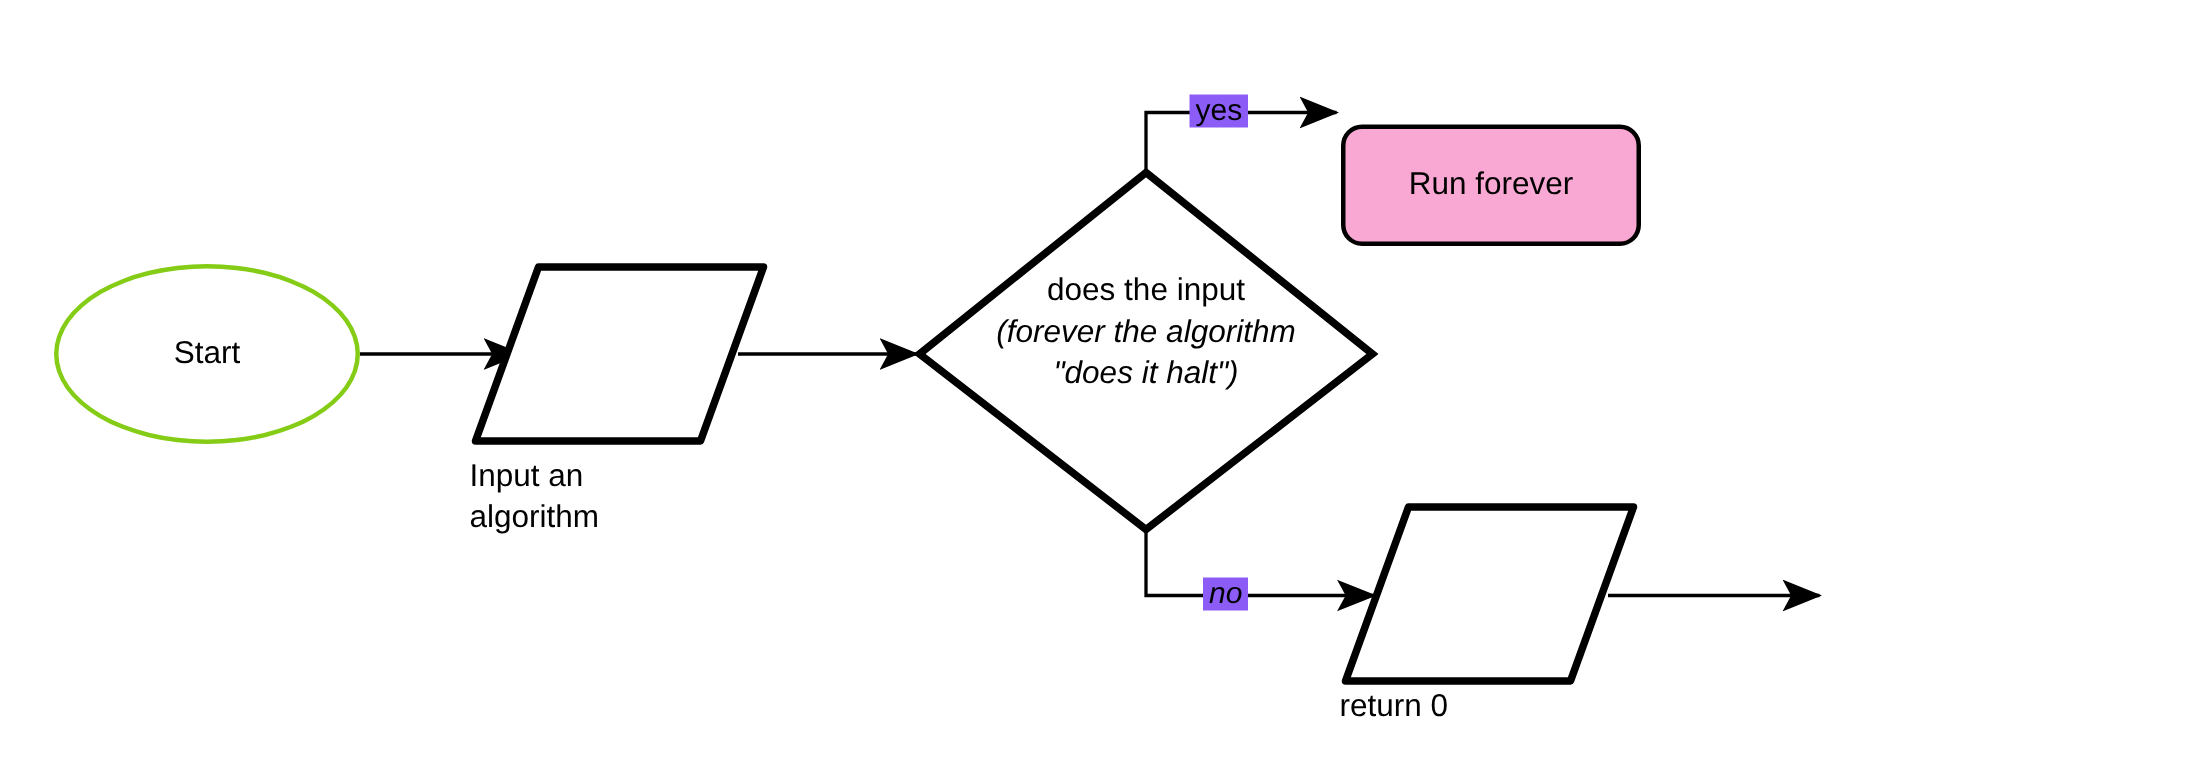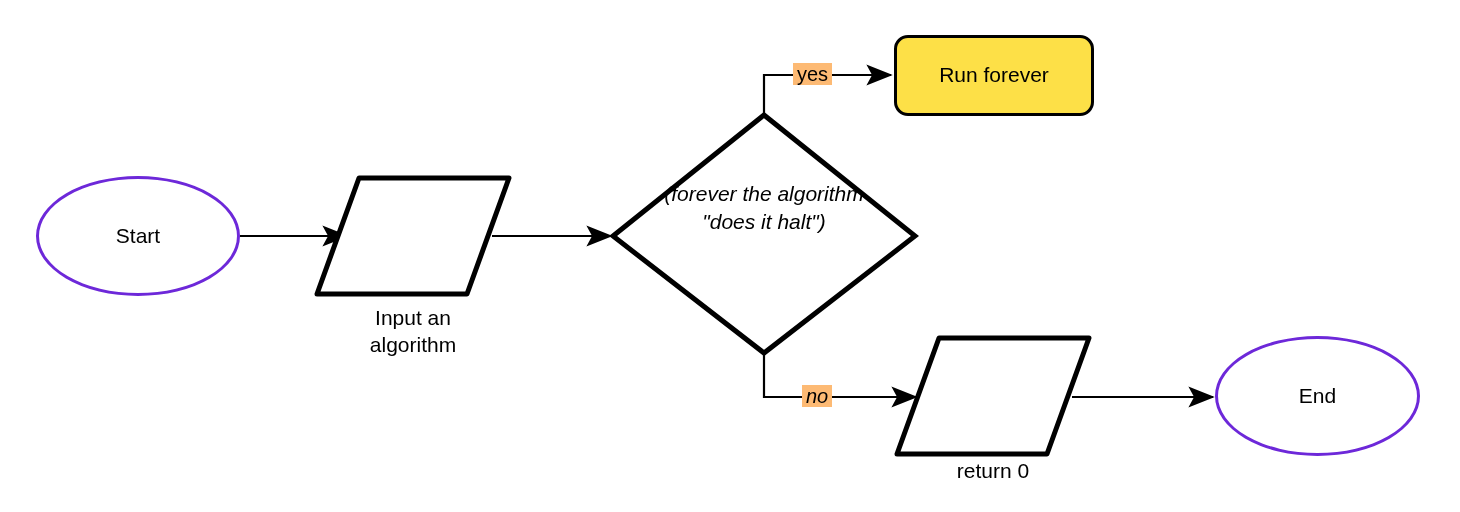--- a/index.html
+++ b/index.html
@@ -25,62 +25,62 @@
     top: 0;
     width: 1460px;
     height: 512px;
   }
   .node {
     position: absolute;
     box-sizing: border-box;
   }
   
   .ellipse {
-    border: 3px solid #6d28d9;
+    border: 3px solid #84cc16;
     border-radius: 50%;
     background: #ffffff;
     display: flex;
     align-items: center;
     justify-content: center;
   }
   .ellipse .txt {
     font-size: 21px;
     color: #000000;
     line-height: 1.15;
     text-align: center;
   }
   
   .roundbox {
     border: 3.5px solid #000000;
     border-radius: 14px;
-    background: #fde047;
+    background: #f9a8d4;
     display: flex;
     align-items: center;
     justify-content: center;
+    margin-top: 48px;
   }
   .roundbox .txt {
     font-size: 21px;
     color: #000000;
     text-align: center;
     line-height: 1.15;
   }
   
   .para-wrap {
     position: absolute;
   }
   .para-shape {
     position: absolute;
     left: 0;
     top: 0;
     width: 100%;
     height: 100%;
   }
   .outside-label {
     position: absolute;
-    text-align: center;
     font-size: 21px;
     color: #000000;
     line-height: 1.28;
     white-space: pre-line;
   }
   
   .diamond-wrap {
     position: absolute;
   }
   .diamond-shape {
@@ -99,21 +99,21 @@
     line-height: 1.32;
   }
   .diamond-text .it {
     font-style: italic;
   }
   
   .edge-label {
     position: absolute;
     font-size: 20px;
     color: #000000;
-    background: #fdba74;
+    background: #8b5cf6;
     padding: 0 4px;
     line-height: 1.1;
     white-space: nowrap;
   }
 </style>
 </head>
 <body>
 
 <div id="canvas">
 
@@ -146,35 +146,33 @@
   </div>
   <div class="outside-label" style="left:313px; top:305px; width:200px;">Input an
 algorithm</div>
 
   <div class="diamond-wrap" style="left:609px; top:111px; width:310px; height:246px;">
     <svg class="diamond-shape" viewBox="0 0 310 246" width="310" height="246" xmlns="http://www.w3.org/2000/svg">
       <path d="M 155 4 L 306 125 L 155 242 L 4 125 Z" fill="#ffffff" stroke="#000000" stroke-width="5" stroke-linejoin="miter"></path>
     </svg>
   </div>
   <div class="diamond-text" style="left:604px; top:180px;">
+    <div>does the input</div>
     <div class="it">(forever the algorithm</div>
     <div class="it">"does it halt")</div>
   </div>
 
   <div class="node roundbox" style="left:894px; top:35px; width:200px; height:81px;">
     <span class="txt">Run forever</span>
   </div>
 
   <div class="para-wrap" style="left:893px; top:334px; width:200px; height:124px;">
     <svg class="para-shape" viewBox="0 0 200 124" width="200" height="124" xmlns="http://www.w3.org/2000/svg">
       <path d="M 46 4 L 196 4 L 154 120 L 4 120 Z" fill="#ffffff" stroke="#000000" stroke-width="5" stroke-linejoin="round"></path>
     </svg>
   </div>
   <div class="outside-label" style="left:893px; top:458px; width:200px;">return 0</div>
 
-  <div class="node ellipse" style="left:1215px; top:336px; width:205px; height:120px;">
-    <span class="txt">End</span>
-  </div>
 
   <div class="edge-label" style="left:793px; top:63px;">yes</div>
   <div class="edge-label" style="left:802px; top:385px;font-style:italic;">no</div>
 
 </div>
 
 </body></html>

